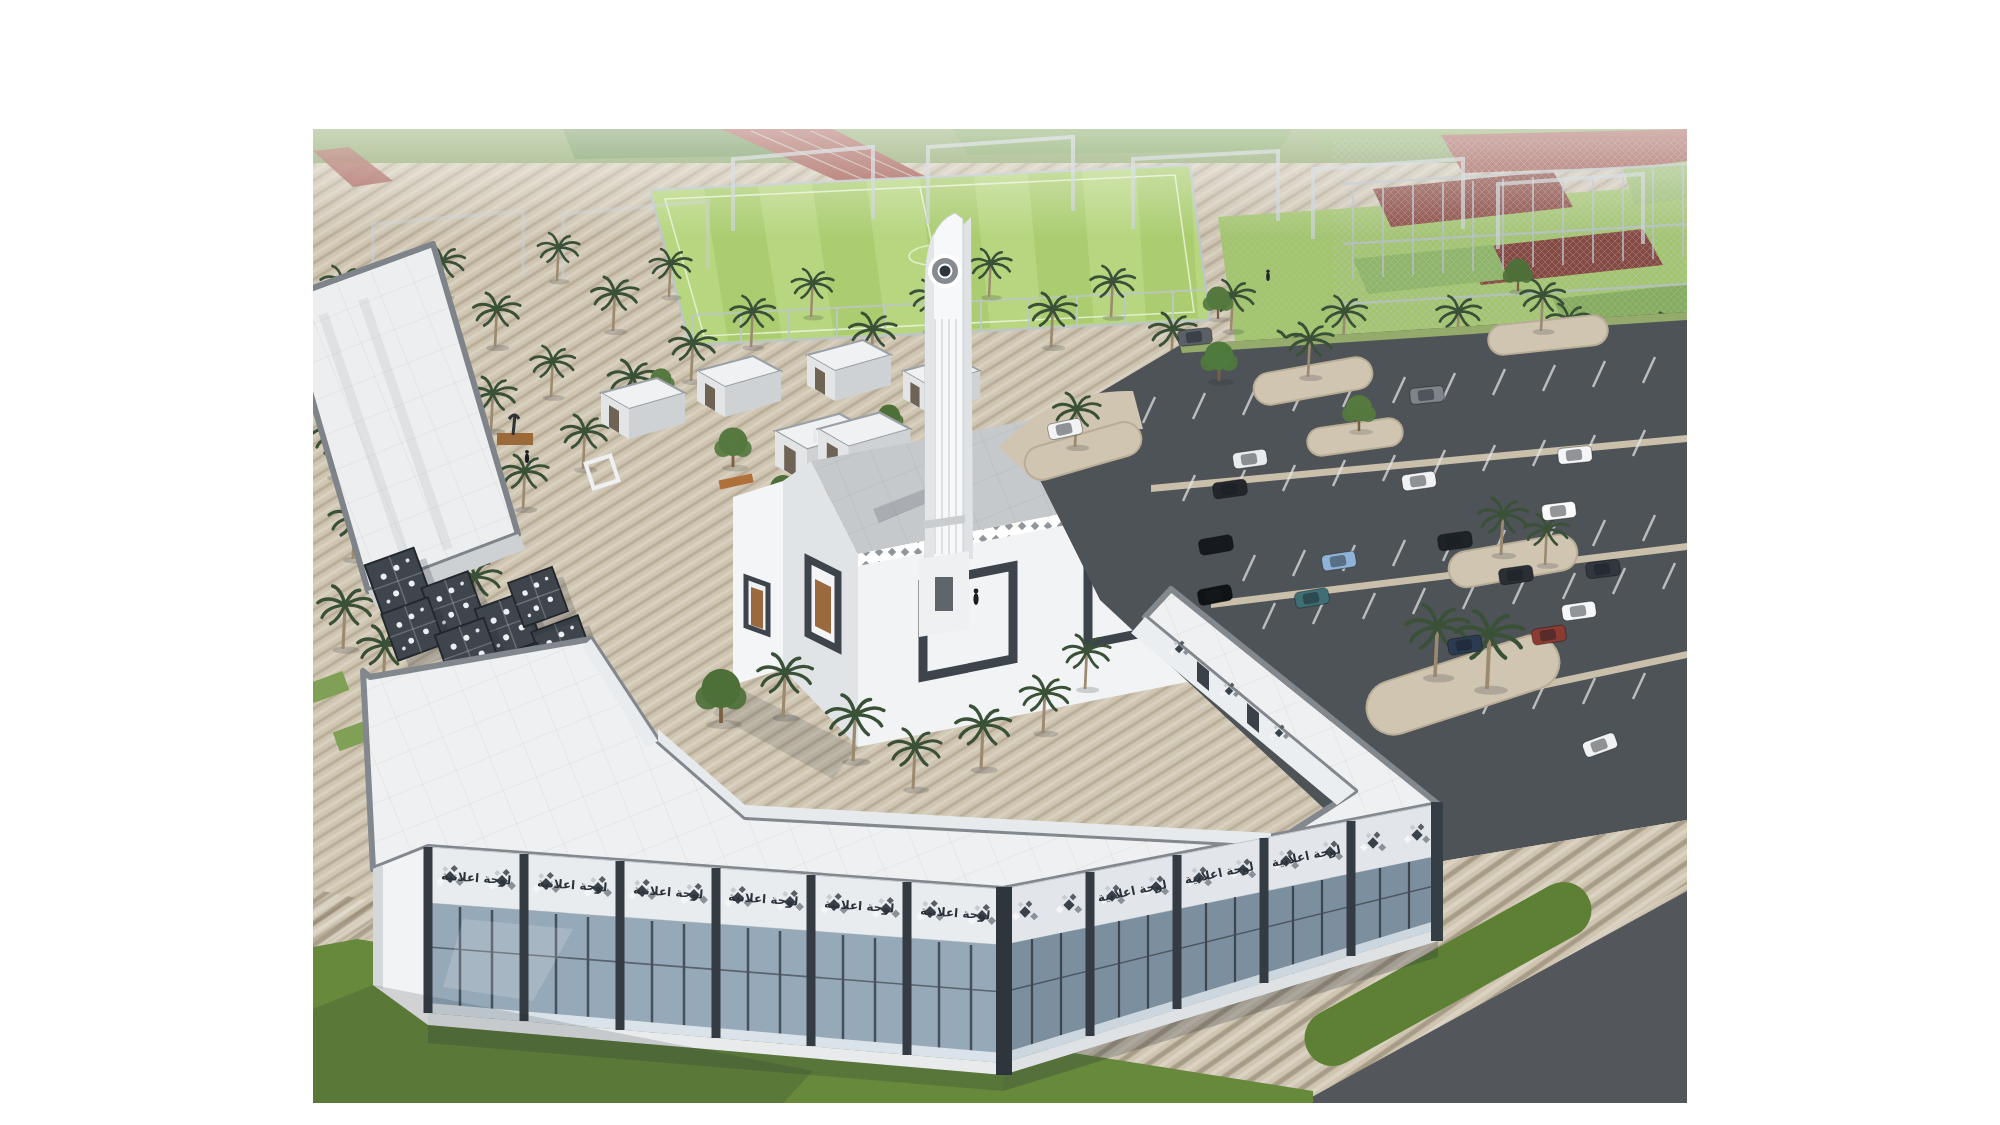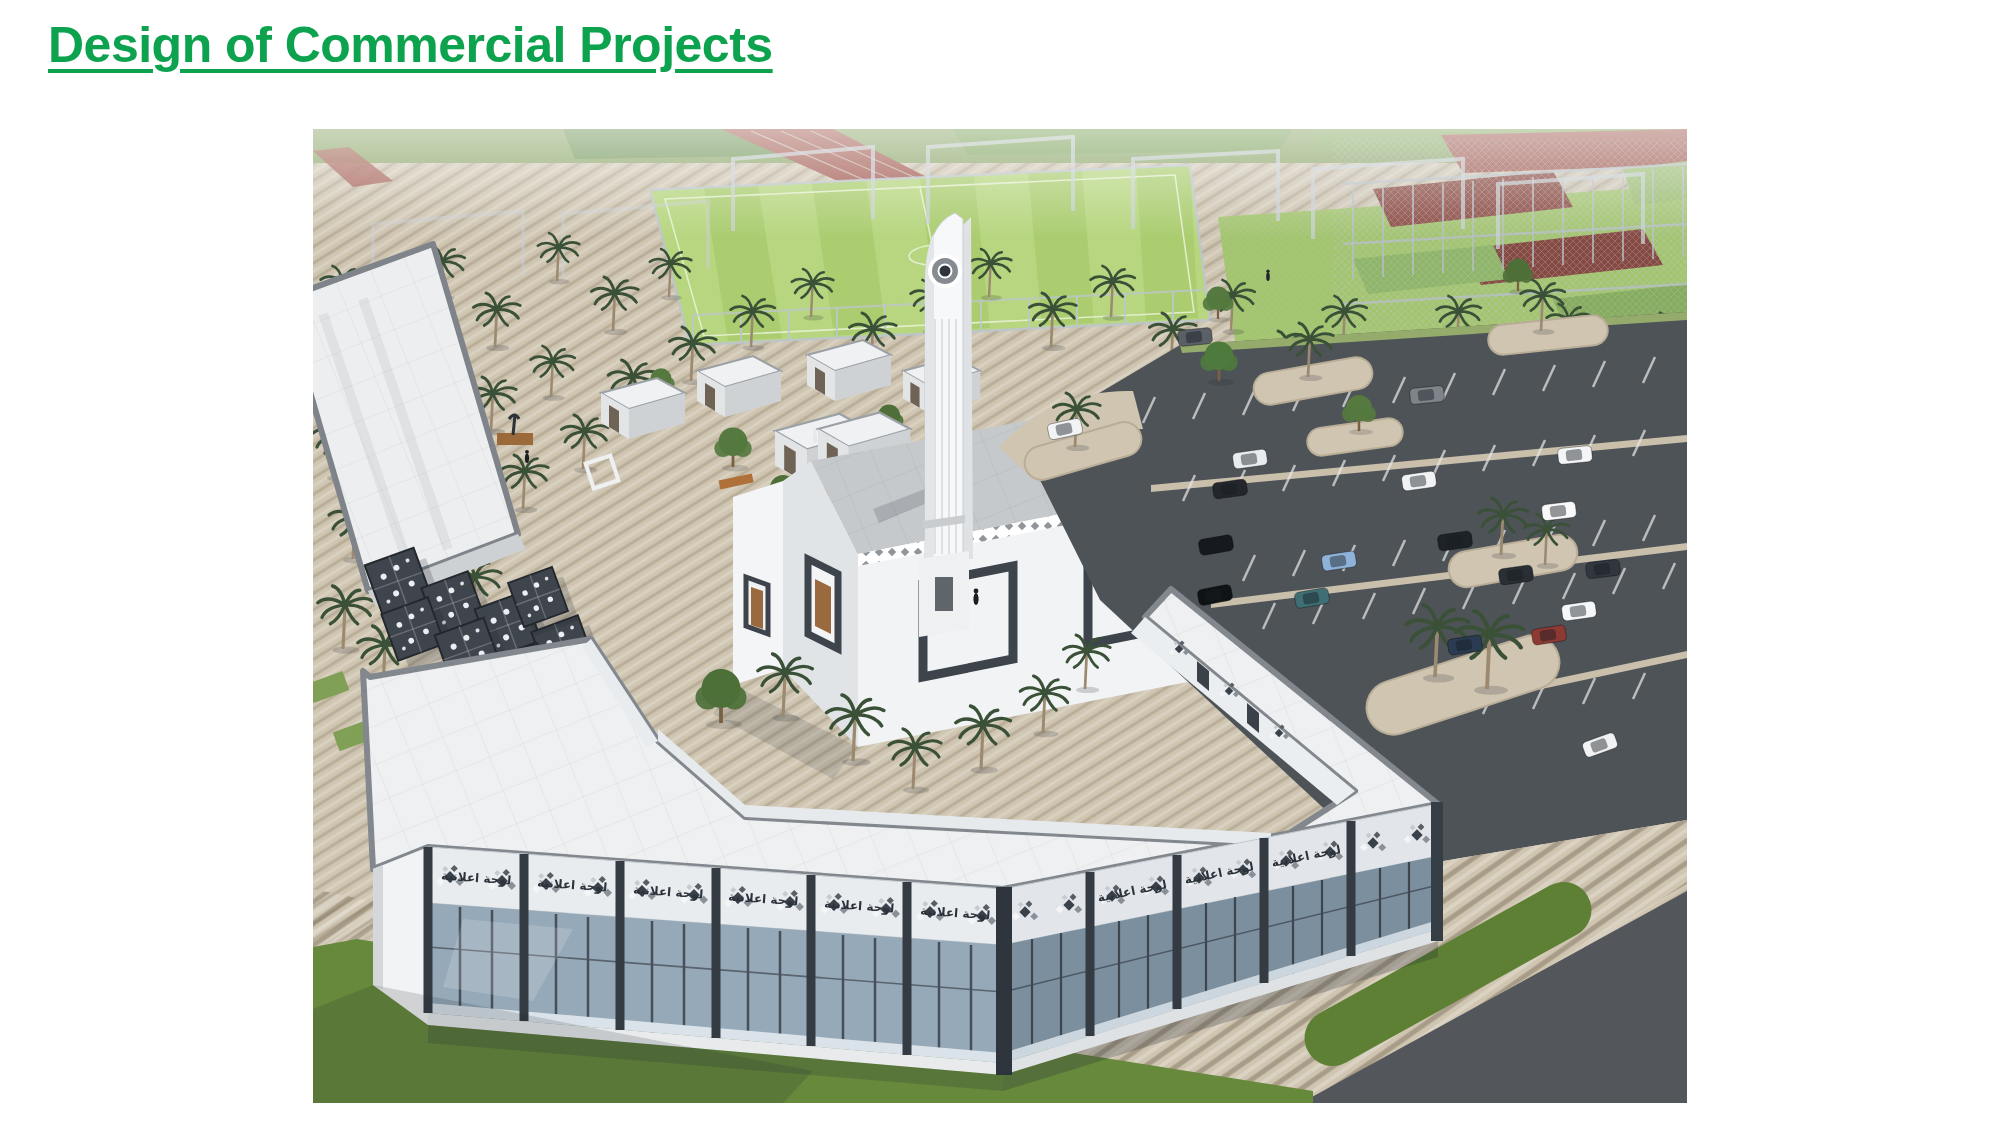--- a/index.html
+++ b/index.html
@@ -10,21 +10,20 @@
       font-size:50px;font-weight:bold;letter-spacing:-0.5px;color:#0CA24E;
       text-decoration:underline;text-decoration-thickness:4px;text-underline-offset:7px;}
   .render-figure{position:absolute;left:313px;top:129px;width:1374px;height:974px;}
   .render-figure svg{display:block;width:100%;height:100%;}
   .sig{font-family:"DejaVu Sans",sans-serif;font-size:12px;font-weight:bold;fill:#2b323a;text-anchor:middle;}
 </style>
 </head>
 <body>
 
 <div class="slide">
-  <h1 class="slide-title">Design of Commercial Projects</h1>
 
   <div class="render-figure">
   <svg viewBox="0 0 1374 974" xmlns="http://www.w3.org/2000/svg">
     <defs>
       <pattern id="pav" width="14" height="14" patternUnits="userSpaceOnUse" patternTransform="rotate(-32)">
         <line x1="0" y1="2" x2="14" y2="2" stroke="rgba(125,112,88,0.28)" stroke-width="3"></line>
         <line x1="0" y1="9" x2="14" y2="9" stroke="rgba(255,255,255,0.20)" stroke-width="3"></line>
       </pattern>
       <pattern id="walkstripe" width="18" height="18" patternUnits="userSpaceOnUse" patternTransform="rotate(-35)">
         <line x1="0" y1="3" x2="18" y2="3" stroke="rgba(118,106,86,0.45)" stroke-width="5"></line>

